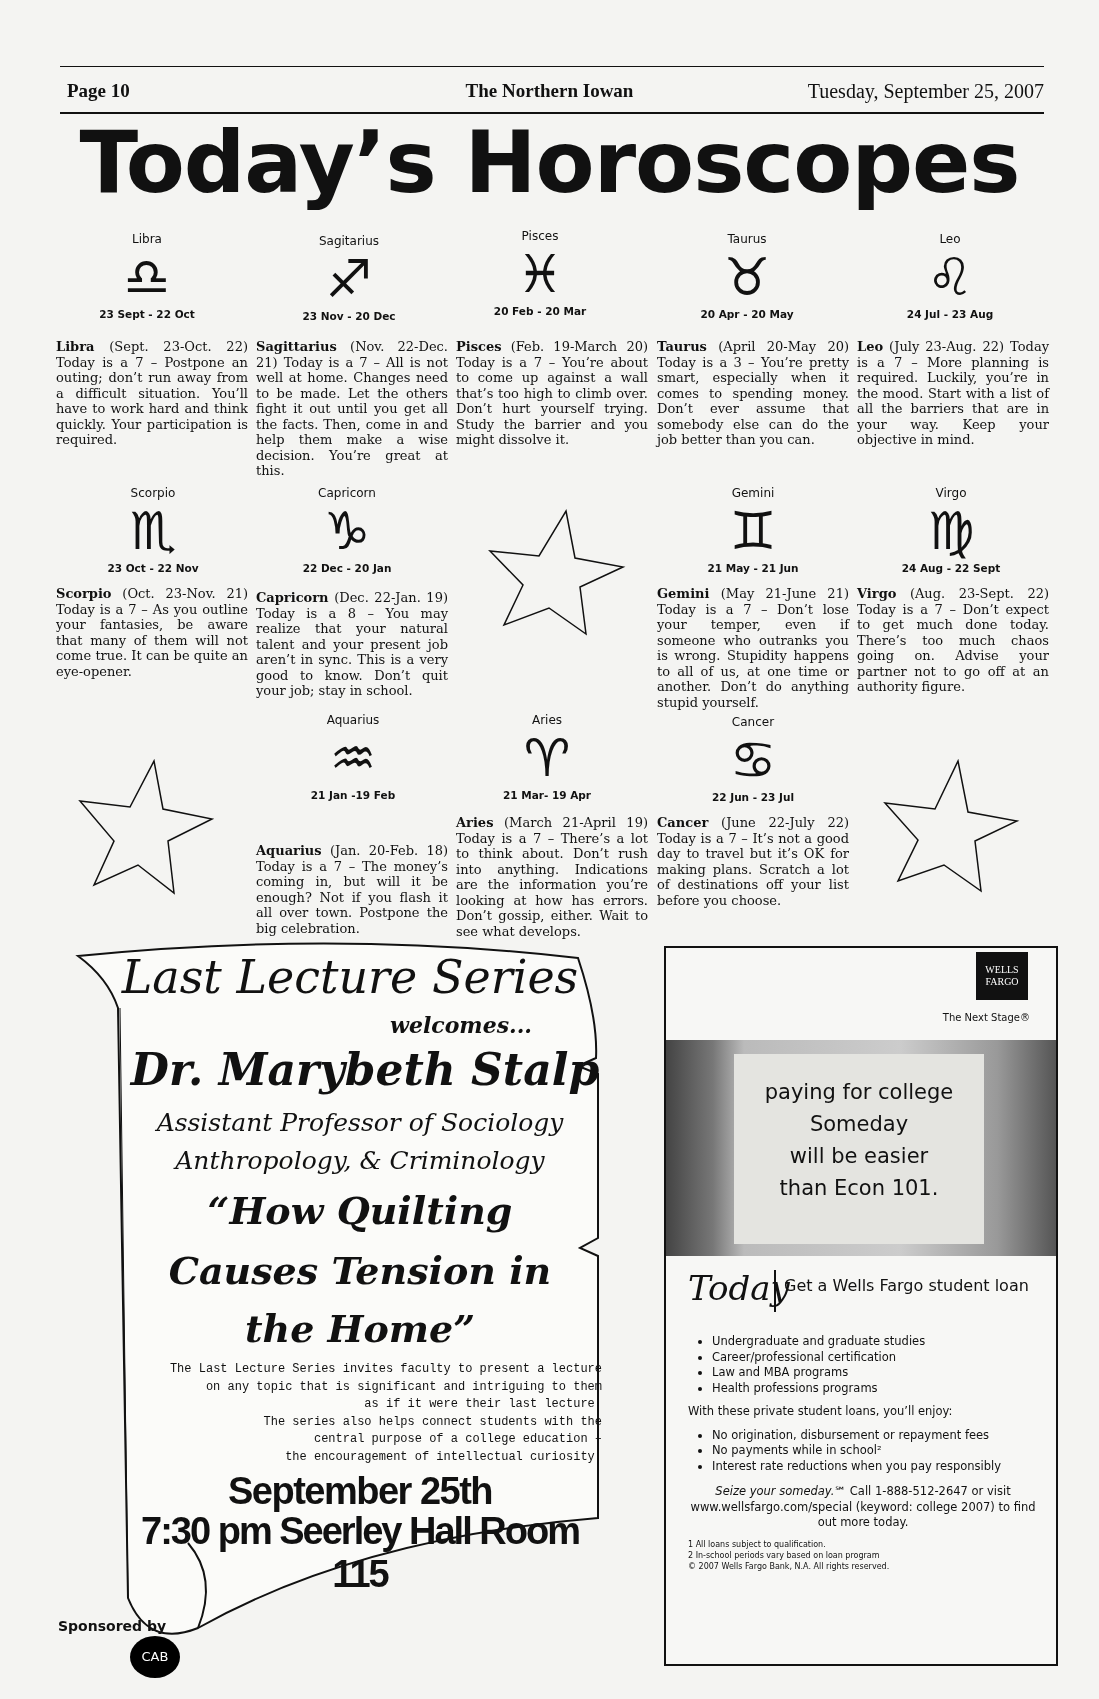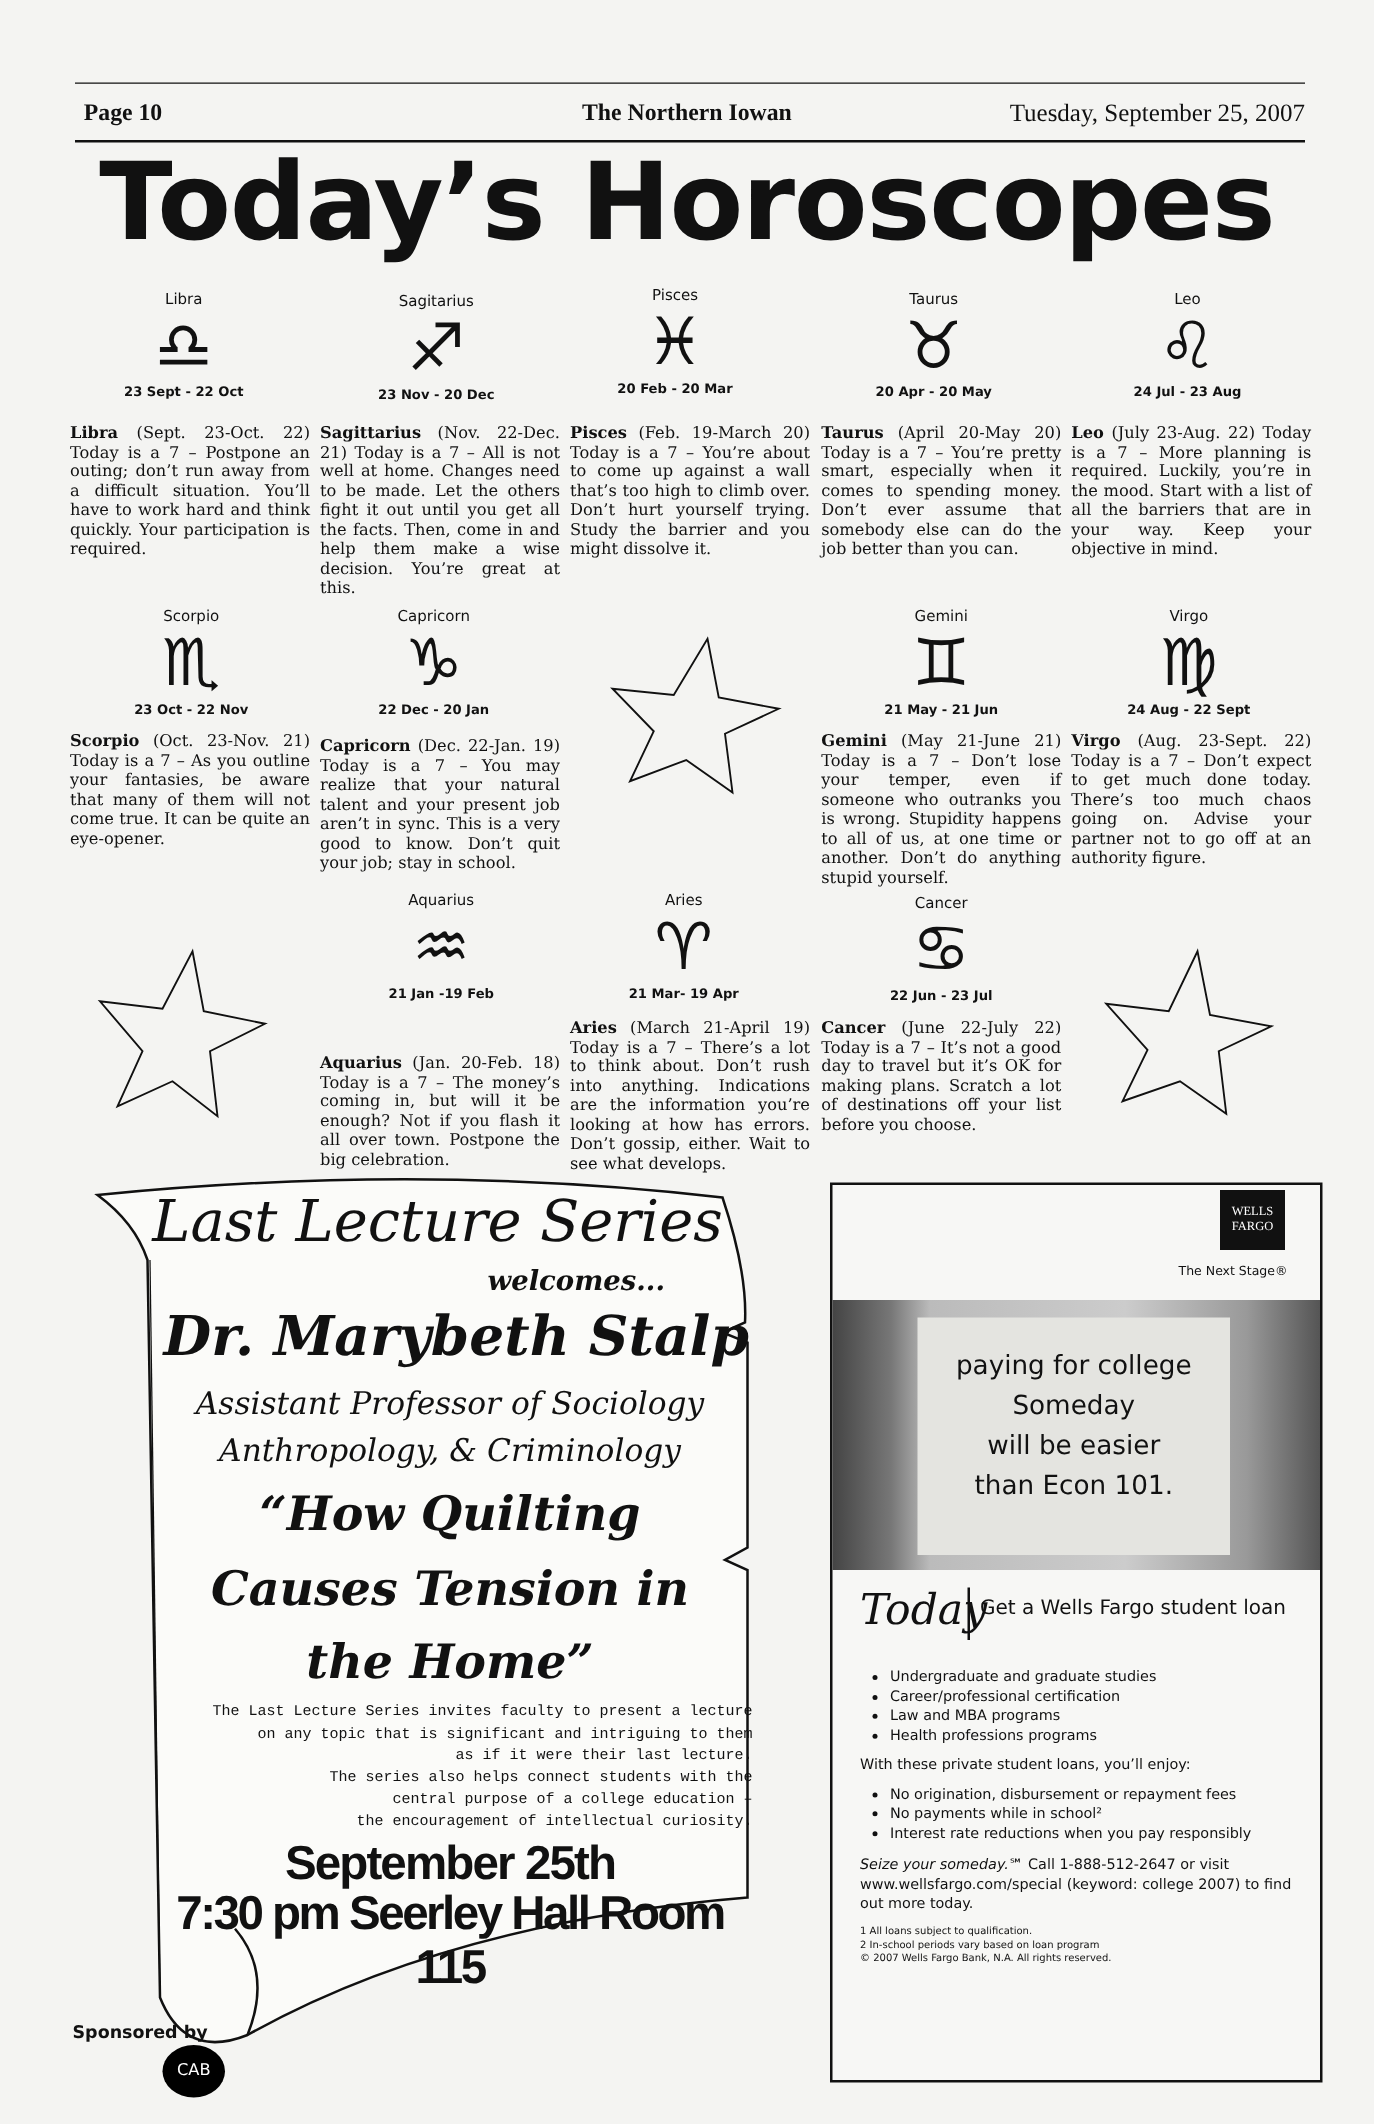--- a/index.html
+++ b/index.html
@@ -33,21 +33,21 @@
   .wf-next { position:absolute; right:26px; top:64px; font-family:"DejaVu Sans", sans-serif; font-size:10px; }
   .wf-photo { position:absolute; left:0; top:92px; width:390px; height:216px; background:linear-gradient(90deg,#444 0%,#777 12%,#bbb 20%,#ccc 60%,#999 85%,#555 100%); }
   .wf-card { position:absolute; left:68px; top:14px; width:250px; height:190px; background:#e4e4e0; }
   .wf-hand { font-family:"DejaVu Sans", sans-serif; text-align:center; color:#111; font-size:21px; line-height:32px; padding-top:22px; }
   .wf-today { position:absolute; left:22px; top:320px; font-family:"DejaVu Serif", serif; font-style:italic; font-size:34px; }
   .wf-bar { position:absolute; left:108px; top:322px; width:1.5px; height:42px; background:#111; }
   .wf-head { position:absolute; left:118px; top:328px; font-family:"DejaVu Sans", sans-serif; font-size:16px; }
   .wf-body { position:absolute; left:22px; top:378px; width:350px; font-family:"DejaVu Sans", sans-serif; font-size:11.5px; line-height:15.5px; }
   .wf-body ul { margin:8px 0 8px 0; padding-left:24px; }
   .wf-body p { margin:0; }
-  .wf-cta { margin-top:10px !important; }
+  .wf-cta { margin-top:10px !important;text-align:center; }
   .wf-foot { font-size:8px; line-height:11px; margin-top:8px !important; }
 </style>
 </head>
 <body>
 
 <div class="rule" style="top:66px;height:1px;"></div>
 <div class="hdr hdr-left">Page 10</div>
 <div class="hdr hdr-center">The Northern Iowan</div>
 <div class="hdr hdr-right">Tuesday, September 25, 2007</div>
 <div class="rule" style="top:112px;"></div>
@@ -82,21 +82,21 @@
 <div class="horo" style="left:56px;top:339px;">
   <b>Libra</b> <span>(Sept. 23-Oct. 22)</span> <span>Today is a 7 – Postpone an outing; don’t run away from a difficult situation. You’ll have to work hard and think quickly. Your participation is required.</span>
 </div>
 <div class="horo" style="left:256px;top:339px;">
   <b>Sagittarius</b> <span>(Nov. 22-Dec. 21)</span> <span>Today is a 7 – All is not well at home. Changes need to be made. Let the others fight it out until you get all the facts. Then, come in and help them make a wise decision. You’re great at this.</span>
 </div>
 <div class="horo" style="left:456px;top:339px;">
   <b>Pisces</b> <span>(Feb. 19-March 20)</span> <span>Today is a 7 – You’re about to come up against a wall that’s too high to climb over. Don’t hurt yourself trying. Study the barrier and you might dissolve it.</span>
 </div>
 <div class="horo" style="left:657px;top:339px;">
-  <b>Taurus</b> <span>(April 20-May 20)</span> <span>Today is a 7 – You’re pretty smart, especially when it comes to spending money. Don’t ever assume that somebody else can do the job better than you can.</span>
+  <b>Taurus</b> <span>(April 20-May 20)</span> <span>Today is a 3 – You’re pretty smart, especially when it comes to spending money. Don’t ever assume that somebody else can do the job better than you can.</span>
 </div>
 <div class="horo" style="left:857px;top:339px;">
   <b>Leo</b> <span>(July 23-Aug. 22)</span> <span>Today is a 7 – More planning is required. Luckily, you’re in the mood. Start with a list of all the barriers that are in your way. Keep your objective in mind.</span>
 </div>
 
 <div class="sign" style="left:58px;top:486px;">
   <div class="sign-name">Scorpio</div>
   <div class="sign-glyph">♏</div>
   <div class="sign-dates">23 Oct - 22 Nov</div>
 </div>
@@ -113,21 +113,21 @@
 <div class="sign" style="left:856px;top:486px;">
   <div class="sign-name">Virgo</div>
   <div class="sign-glyph">♍</div>
   <div class="sign-dates">24 Aug - 22 Sept</div>
 </div>
 
 <div class="horo" style="left:56px;top:586px;">
   <b>Scorpio</b> <span>(Oct. 23-Nov. 21)</span> <span>Today is a 7 – As you outline your fantasies, be aware that many of them will not come true. It can be quite an eye-opener.</span>
 </div>
 <div class="horo" style="left:256px;top:590px;">
-  <b>Capricorn</b> <span>(Dec. 22-Jan. 19)</span> <span>Today is a 7 – You may realize that your natural talent and your present job aren’t in sync. This is a very good to know. Don’t quit your job; stay in school.</span>
+  <b>Capricorn</b> <span>(Dec. 22-Jan. 19)</span> <span>Today is a 8 – You may realize that your natural talent and your present job aren’t in sync. This is a very good to know. Don’t quit your job; stay in school.</span>
 </div>
 <div class="horo" style="left:657px;top:586px;">
   <b>Gemini</b> <span>(May 21-June 21)</span> <span>Today is a 7 – Don’t lose your temper, even if someone who outranks you is wrong. Stupidity happens to all of us, at one time or another. Don’t do anything stupid yourself.</span>
 </div>
 <div class="horo" style="left:857px;top:586px;">
   <b>Virgo</b> <span>(Aug. 23-Sept. 22)</span> <span>Today is a 7 – Don’t expect to get much done today. There’s too much chaos going on. Advise your partner not to go off at an authority figure.</span>
 </div>
 
 <div class="sign" style="left:258px;top:713px;">
   <div class="sign-name">Aquarius</div>

